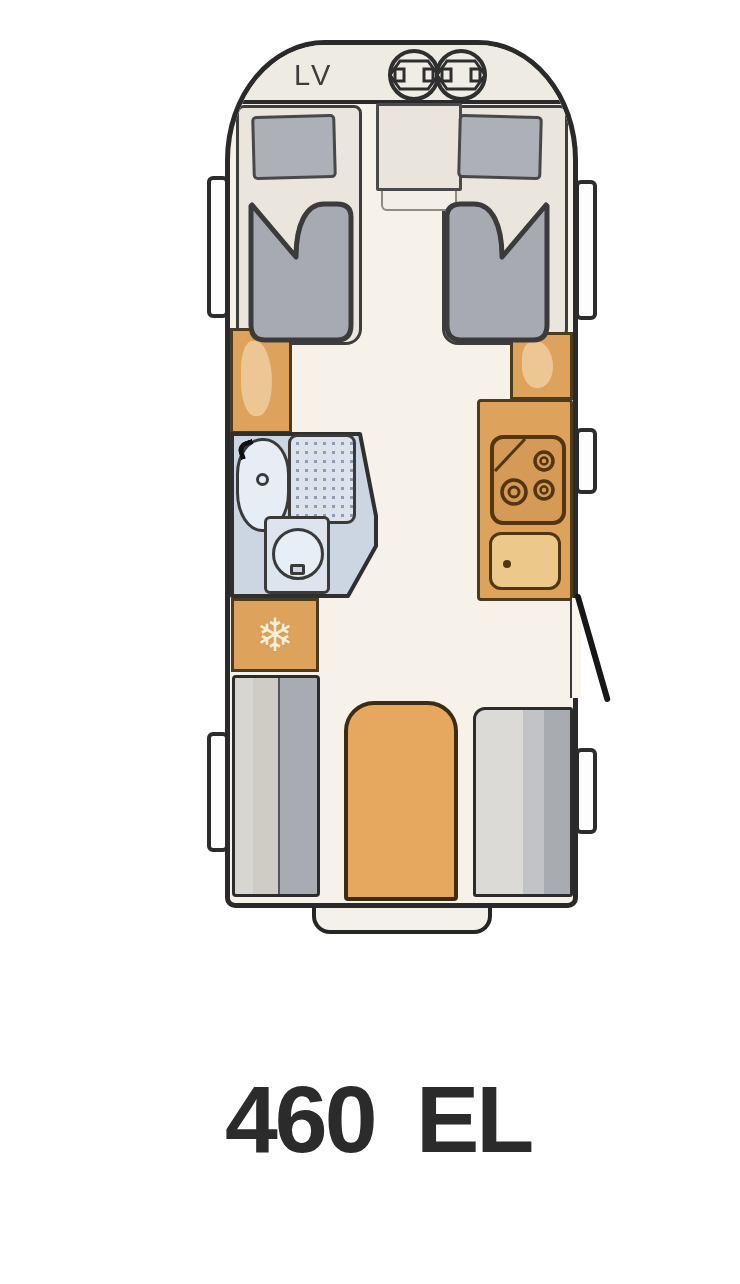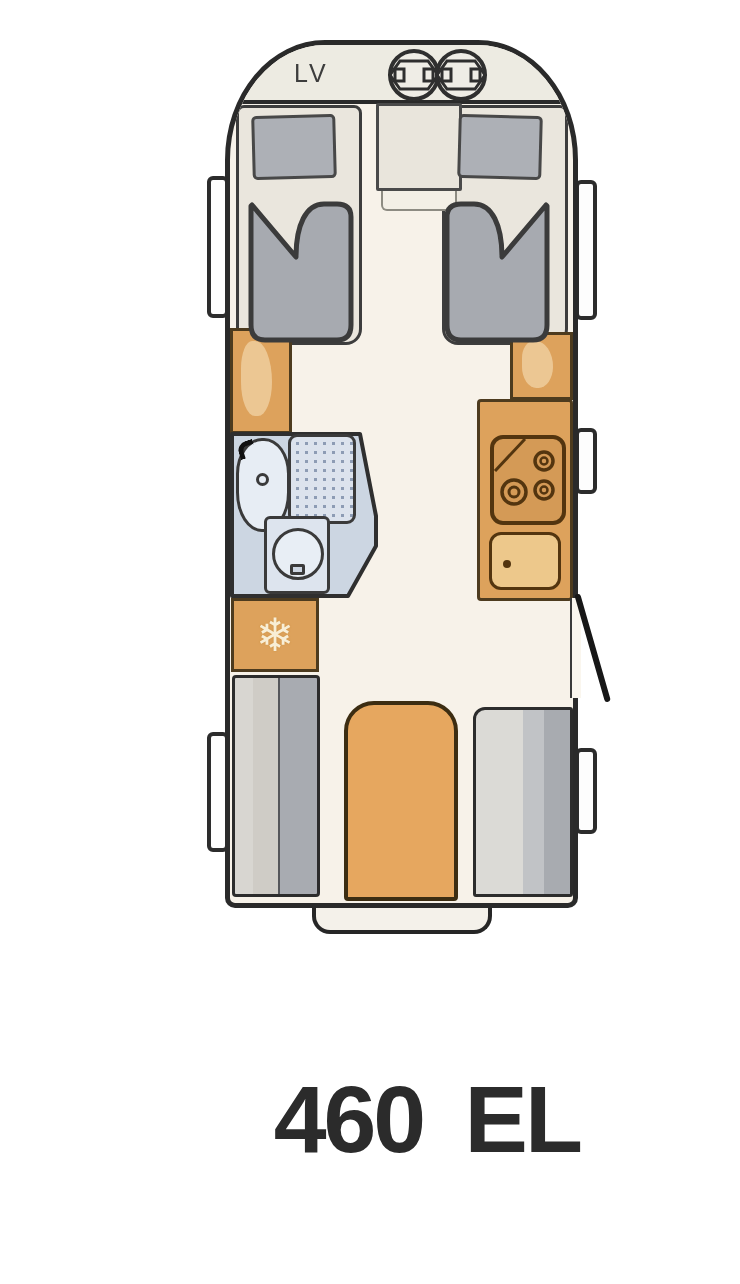--- a/index.html
+++ b/index.html
@@ -15,21 +15,21 @@
     background:var(--floor,#f7f2e9);
     overflow:hidden;z-index:2;
   }
   .inner{position:absolute;box-sizing:border-box;}
   
   .front-locker{
     left:0;top:0;width:343px;height:59px;
     background:#edebe2;border-bottom:4px solid var(--outline,#2a2a2a);
   }
   .lv-label{
-    position:absolute;left:64px;top:16px;font-size:25px;color:#3d3d3d;
+    position:absolute;left:64px;top:16px;font-size:29px;color:#3d3d3d;
     letter-spacing:3px;line-height:1;font-weight:400;
   }
   .gas-svg{position:absolute;left:152px;top:2px;}
   
   .bed-base{
     width:126px;height:240px;background:var(--bed_base,#eae6dd);
     border:3px solid #3d3d3d;border-radius:8px 8px 16px 16px;
   }
   .bed-base.left{left:6px;top:60px;}
   .bed-base.right{left:212px;top:60px;}
@@ -145,21 +145,21 @@
     position:absolute;left:575px;top:594px;width:6px;height:112px;background:#171717;
     border-radius:3px;transform:rotate(-16deg);transform-origin:3px 3px;z-index:4;
   }
   .rear-step{
     position:absolute;left:312px;top:900px;width:180px;height:34px;box-sizing:border-box;
     background:#f4f1ea;border:4px solid #262626;border-top:none;
     border-radius:0 0 18px 18px;z-index:1;
   }
   
   .model-label{
-    position:absolute;left:225px;top:1072px;width:355px;text-align:right;
+    position:absolute;left:225px;top:1072px;width:355px;text-align:left;
     font-size:95px;font-weight:800;color:var(--text,#2b2b2b);
     letter-spacing:-3px;word-spacing:18px;line-height:1;white-space:nowrap;
   }
 </style>
 </head>
 <body>
 
 <div class="stage">
 
   <div class="window win-l1"></div>

